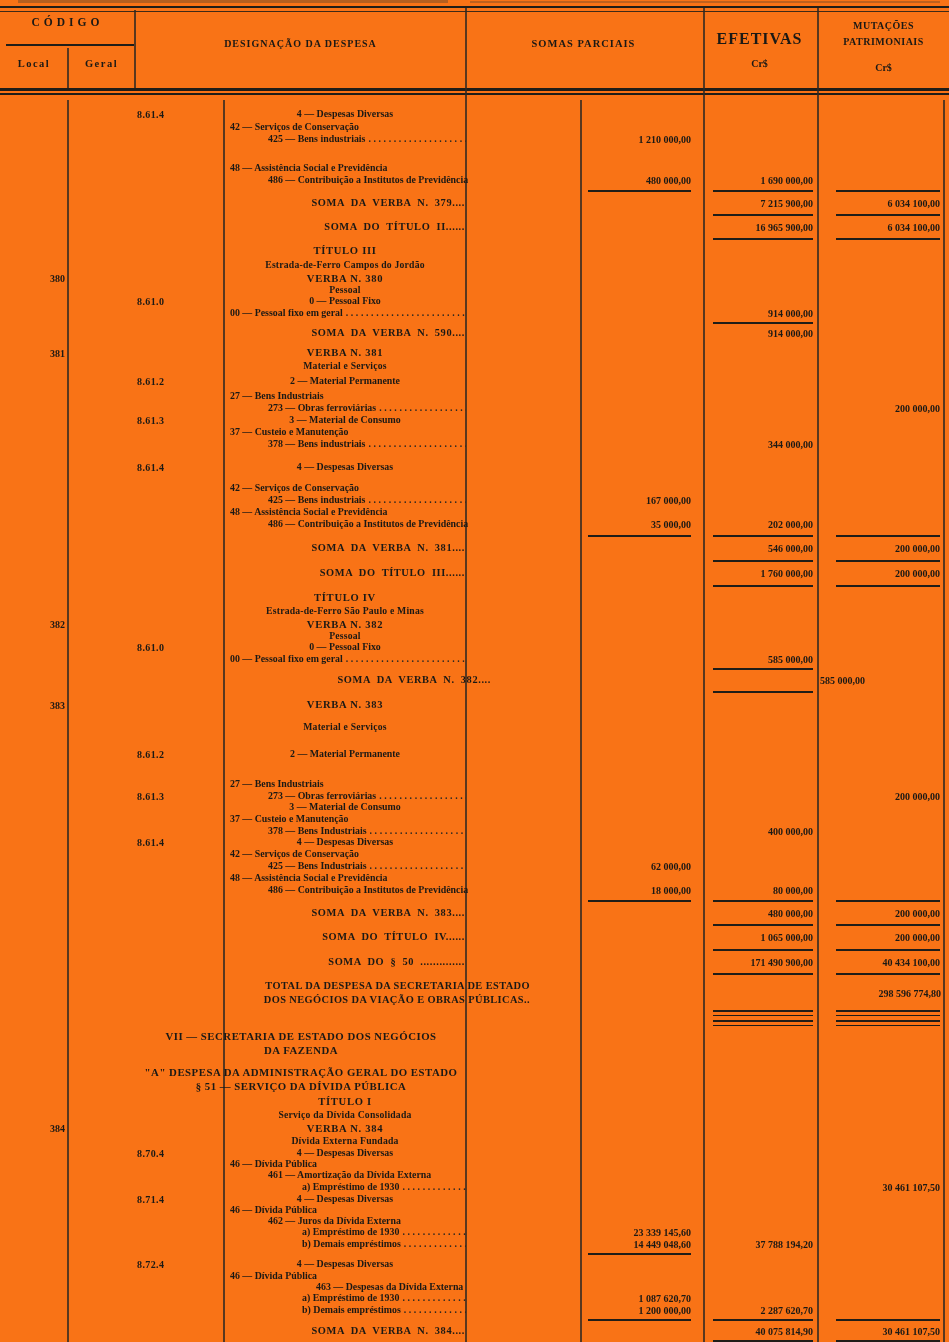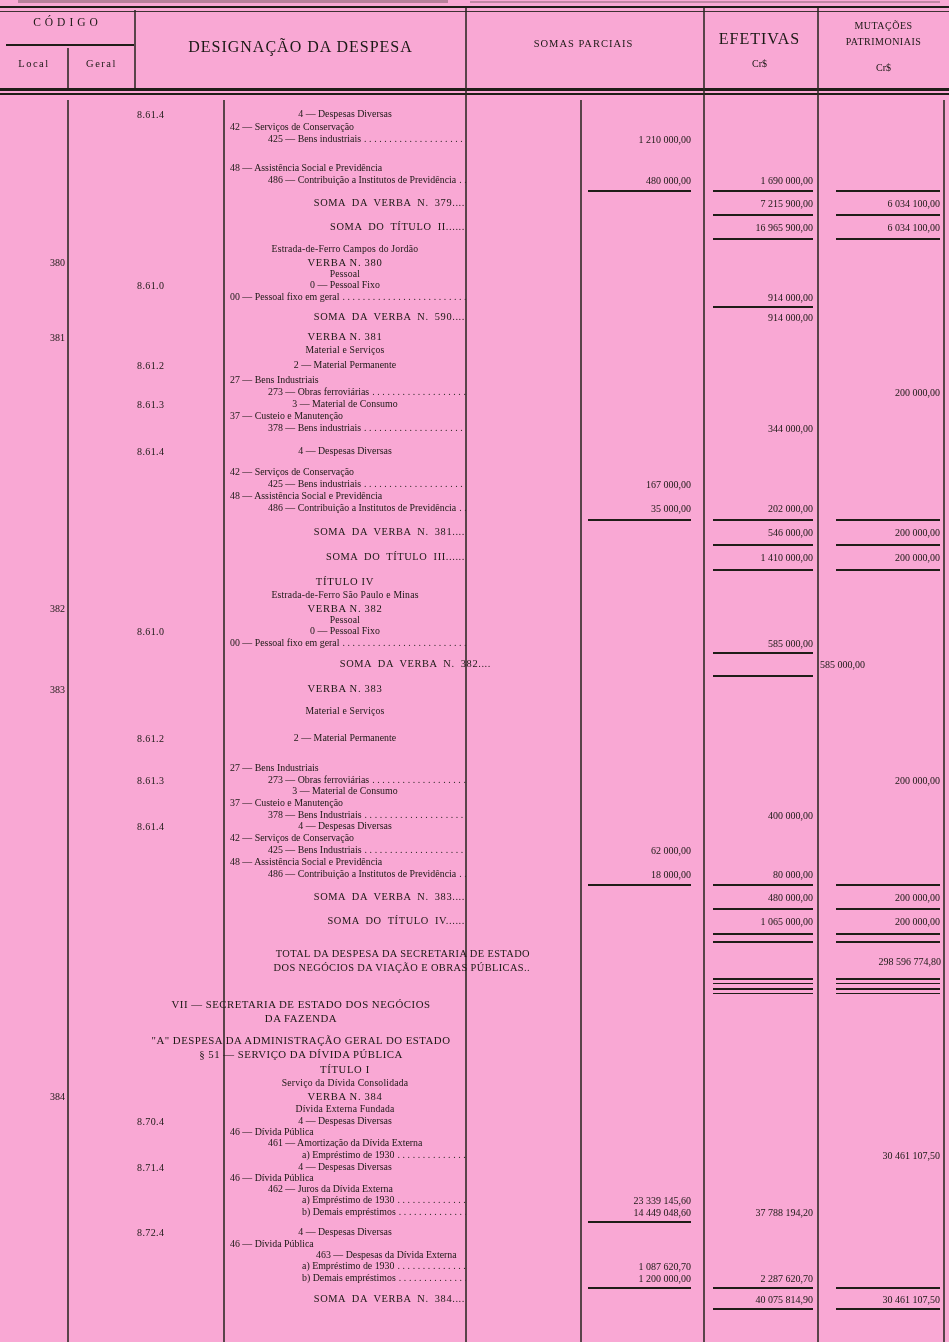--- a/index.html
+++ b/index.html
@@ -1,30 +1,30 @@
 <!DOCTYPE html>
 <html><head>
 <meta charset="utf-8">
 <style>
   html,body{margin:0;padding:0;background:#d9d7d0;}
-  .page{position:relative;width:949px;height:1342px;background:#f9a8d4;overflow:hidden;
-        font-family:"Liberation Serif","DejaVu Serif",serif;font-weight:400;color:#1b1915;}
+  .page{position:relative;width:949px;height:1342px;background:#f97316;overflow:hidden;
+        font-family:"Liberation Serif","DejaVu Serif",serif;font-weight:700;color:#1b1915;}
   .page *{box-sizing:border-box;}
   
   .smudge{position:absolute;background:#3b3832;}
   
   .vline{position:absolute;width:2px;background:#2b2822;opacity:.78;}
   .hline{position:absolute;background:#201d18;}
   
   .hdr{position:absolute;top:0;left:0;width:949px;height:100px;}
   .ht{position:absolute;text-align:center;white-space:nowrap;}
   .h-codigo{left:0;top:16px;width:135px;font-size:11.5px;letter-spacing:4px;}
   .h-local{left:0;top:58px;width:68px;font-size:10.5px;letter-spacing:1.5px;}
   .h-geral{left:68px;top:58px;width:67px;font-size:10.5px;letter-spacing:1.5px;}
-  .h-desig{left:135px;top:38px;width:331px;font-size:16px;letter-spacing:1px;}
+  .h-desig{left:135px;top:38px;width:331px;font-size:10px;letter-spacing:1px;}
   .h-parc{left:466px;top:38px;width:235px;font-size:10.5px;letter-spacing:1px;}
   .h-efet{left:701px;top:30px;width:117px;font-size:16px;letter-spacing:1px;}
   .h-efet-cr{left:701px;top:58px;width:117px;font-size:10px;}
   .h-mut1{left:818px;top:20px;width:131px;font-size:10px;letter-spacing:.5px;}
   .h-mut2{left:818px;top:36px;width:131px;font-size:10px;letter-spacing:.5px;}
   .h-mut-cr{left:818px;top:62px;width:131px;font-size:10px;}
   
   .rows{position:absolute;top:100px;left:0;width:949px;}
   .row{display:grid;grid-template-columns:68px 156px 242px 235px 117px 131px;align-items:center;}
   .cl{text-align:right;padding-right:3px;font-size:10px;}
@@ -209,20 +209,30 @@
         <div class="cg"></div>
         <div class="cd"></div>
         <div class="cp"></div>
         <div class="ce">
           <div class="rl"></div>
         </div>
         <div class="cm">
           <div class="rl"></div>
         </div>
       </div>
+      <div class="row" style="height: 16px;">
+        <div class="cl"></div>
+        <div class="cg"></div>
+        <div class="cd ttl">
+          <span>TÍTULO III</span>
+        </div>
+        <div class="cp"></div>
+        <div class="ce"></div>
+        <div class="cm"></div>
+      </div>
       <div class="row" style="height: 13px;">
         <div class="cl"></div>
         <div class="cg"></div>
         <div class="cd ttl2">
           <span>Estrada-de-Ferro Campos do Jordão</span>
         </div>
         <div class="cp"></div>
         <div class="ce"></div>
         <div class="cm"></div>
       </div>
@@ -481,21 +491,21 @@
           <div class="rl"></div>
         </div>
       </div>
       <div class="row" style="height: 16px;">
         <div class="cl"></div>
         <div class="cg"></div>
         <div class="cd soma">
           <span>SOMA DO TÍTULO III......</span>
         </div>
         <div class="cp"></div>
-        <div class="ce">1 410 000,00</div>
+        <div class="ce">1 760 000,00</div>
         <div class="cm">200 000,00</div>
       </div>
       <div class="row rrow" style="height: 9px;">
         <div class="cl"></div>
         <div class="cg"></div>
         <div class="cd"></div>
         <div class="cp"></div>
         <div class="ce">
           <div class="rl"></div>
         </div>
@@ -786,20 +796,30 @@
         <div class="cl"></div>
         <div class="cg"></div>
         <div class="cd"></div>
         <div class="cp"></div>
         <div class="ce">
           <div class="rl"></div>
         </div>
         <div class="cm">
           <div class="rl"></div>
         </div>
+      </div>
+      <div class="row" style="height: 16px;">
+        <div class="cl"></div>
+        <div class="cg"></div>
+        <div class="cd soma">
+          <span>SOMA DO § 50 ..............</span>
+        </div>
+        <div class="cp"></div>
+        <div class="ce">171 490 900,00</div>
+        <div class="cm">40 434 100,00</div>
       </div>
       <div class="row rrow" style="height: 8px;">
         <div class="cl"></div>
         <div class="cg"></div>
         <div class="cd"></div>
         <div class="cp"></div>
         <div class="ce">
           <div class="rl"></div>
         </div>
         <div class="cm">

